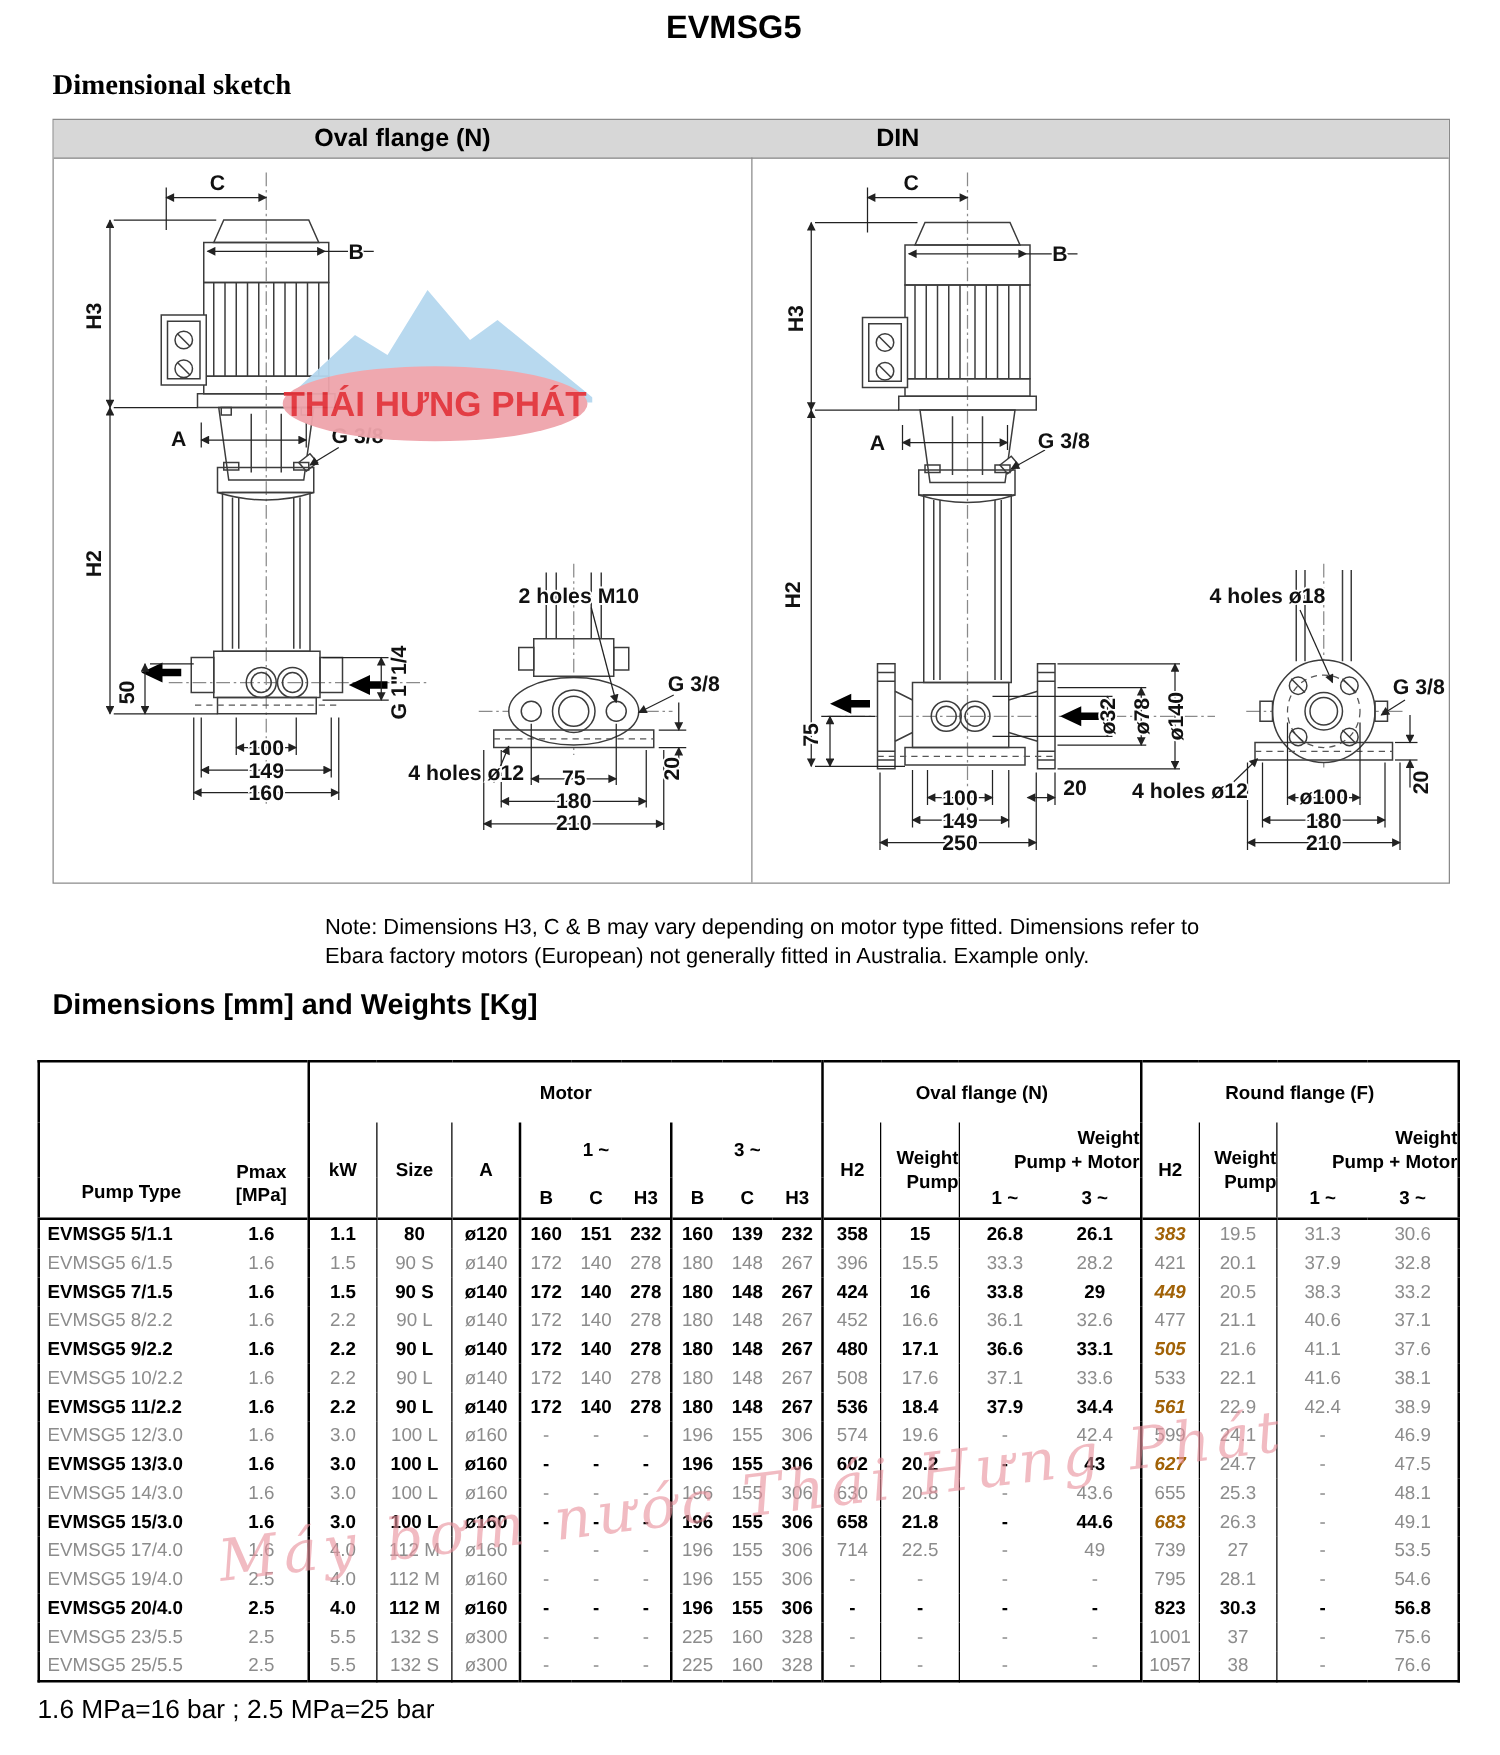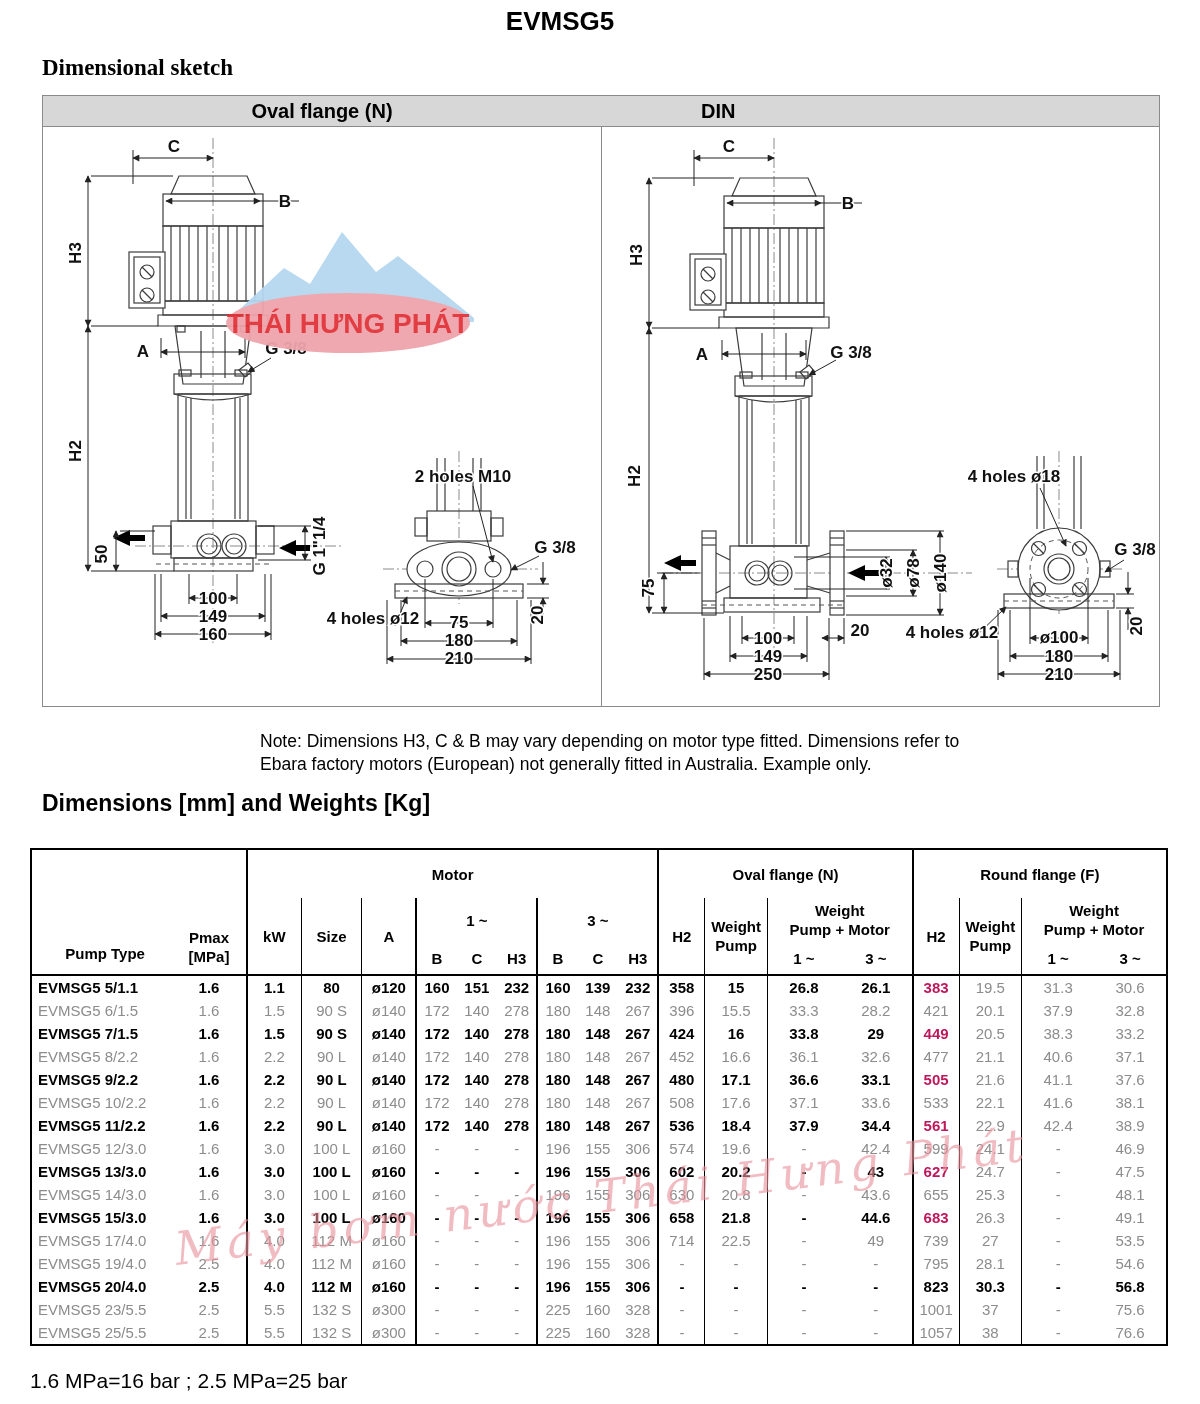--- a/index.html
+++ b/index.html
@@ -1,18 +1,18 @@
 <!DOCTYPE html>
 <html><head>
 <meta charset="utf-8">
 <style>
   html,body{margin:0;padding:0;background:#fff;}
   #page{position:relative;width:1200px;height:1404px;background:#fff;overflow:hidden;
         font-family:"Liberation Sans",sans-serif;color:#000;}
-  .h1{position:absolute;top:6px;left:0;width:1120px;text-align:center;font-size:26px;font-weight:bold;}
+  .h1{position:absolute;top:6px;left:0;width:1120px;text-align:center;font-size:26px;font-weight:bold;padding-left:27px;}
   .h2{position:absolute;left:42px;font-size:23px;font-weight:bold;}
   #sketch{position:absolute;left:42px;top:95px;width:1116px;height:610px;border:1px solid #8a8a8a;}
   #sketch-header{position:absolute;left:0;top:0;width:100%;height:30px;background:#d7d7d7;
         border-bottom:1px solid #8a8a8a;display:flex;font-weight:bold;font-size:20px;}
   .sk-h-left{width:558px;text-align:center;line-height:30px;border-right:0;}
   .sk-h-right{position:relative;flex:1;line-height:30px;}
   .sk-h-din{position:absolute;left:100px;}
   .sk-h-title{position:absolute;left:185px;}
   .panel{position:absolute;top:30px;width:558px;height:580px;}
   #panel-left{left:0;}
@@ -34,37 +34,37 @@
   
   #note{position:absolute;left:260px;top:730px;width:900px;text-align:left;font-size:17.5px;line-height:23px;}
   
   #tbl-wrap{position:absolute;left:30px;top:848px;}
   table{border-collapse:collapse;table-layout:fixed;width:1138px;border:2px solid #000;
         font-size:15px;}
   th,td{padding:0;text-align:center;font-weight:normal;overflow:hidden;white-space:nowrap;}
   thead th{font-weight:bold;vertical-align:middle;font-size:15px;}
   th.pt{text-align:center;vertical-align:bottom;padding:0 0 12px 6px;}
   th.pmax{vertical-align:bottom;padding-bottom:8px;line-height:19px;}
-  th.two{line-height:19px;}
+  th.two{line-height:19px;text-align:right;}
   .bL2{border-left:2px solid #000;}
   .bL1{border-left:1px solid #000;}
   thead tr.r1 th{height:48px;margin-left:32px;}
   thead tr.r2 th{height:44px;}
   thead tr.r3 th{height:32px;}
   tbody td{height:23px;line-height:23px;}
   tbody tr:first-child td{border-top:2px solid #000;}
   td.c0{text-align:left;padding-left:6px;}
   td.c2,td.c5,td.c8,td.c11,td.c15{border-left:2px solid #000;}
   td.c3,td.c4,td.c12,td.c13,td.c16,td.c17{border-left:1px solid #000;}
   tr.gray td{color:#8c8c8c;}
   tr.bold td{font-weight:bold;}
   tr.bold td.c15,tr.bold td.c16,tr.bold td.c17,tr.bold td.c18{font-weight:normal;color:#8c8c8c;}
-  tr.bold td.c15{font-weight:bold;color:#be185d;}
+  tr.bold td.c15{font-weight:bold;color:#a16207;font-style:italic;}
   tr.boldall td{font-weight:bold;}
-  #footer{position:absolute;left:30px;top:1356px;font-size:21px;margin-top:13px;}
+  #footer{position:absolute;left:30px;top:1356px;font-size:21px;}
   #wm{position:absolute;left:175px;top:1222px;width:1000px;transform:rotate(-7deg);
       transform-origin:0 50%;font-family:"DejaVu Serif",serif;font-style:italic;
       font-size:46px;letter-spacing:5px;color:rgba(233,146,156,.62);pointer-events:none;z-index:5;}
 </style>
 </head>
 <body>
 
 <div id="page">
 
   <div class="h1">EVMSG5</div>

